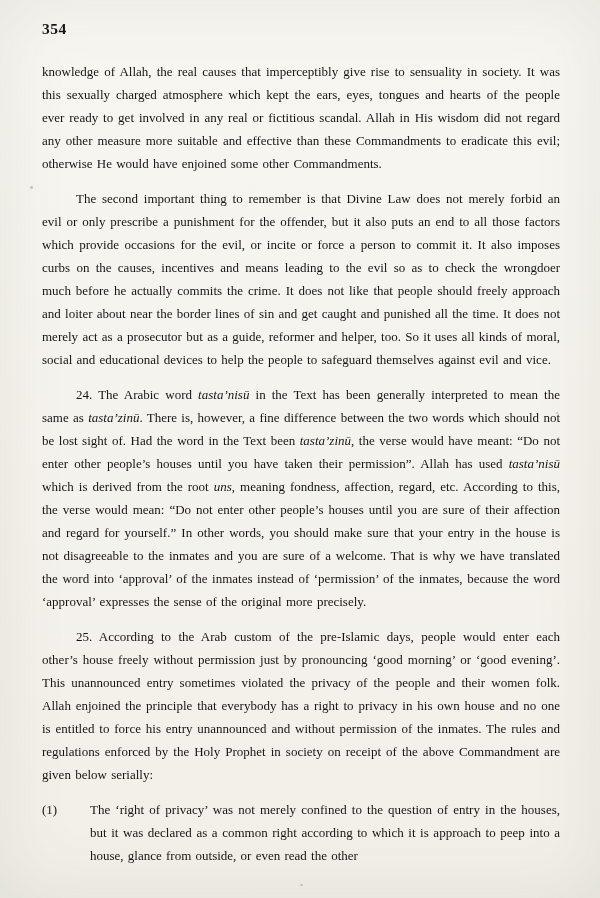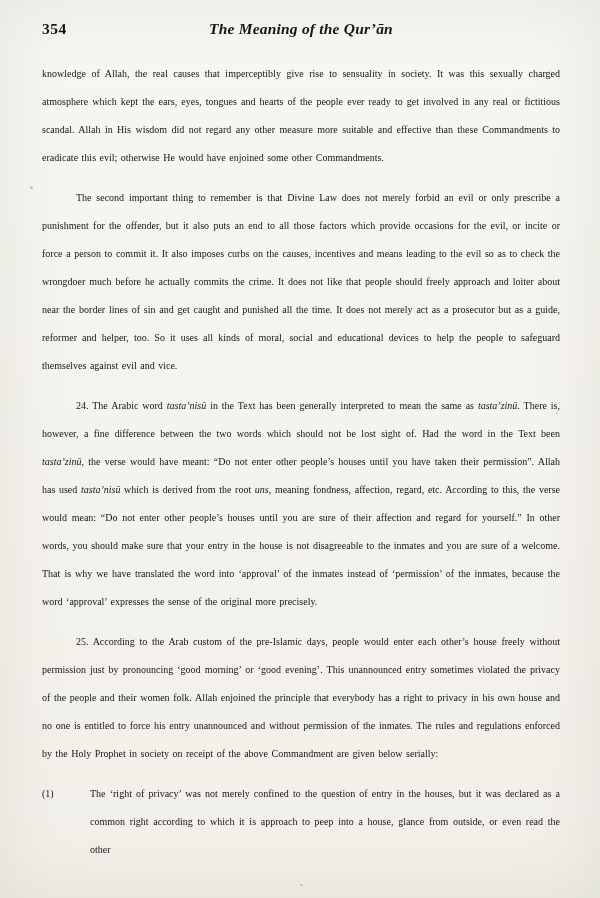--- a/index.html
+++ b/index.html
@@ -34,22 +34,22 @@
   }
   .running-title {
     display: block;
     text-align: center;
     font-style: italic;
     font-weight: 600;
     font-size: 15.5px;
     letter-spacing: 0.2px;
   }
   .body {
-    font-size: 10px;
-    line-height: 28px;
+    font-size: 13px;
+    line-height: 23px;
     word-spacing: 1px;
   }
   .para {
     margin: 0 0 12px 0;
     text-align: justify;
   }
   .para.indent {
     text-indent: 34px;
   }
   .para.list {
@@ -71,21 +71,20 @@
     border-radius: 50%;
     background: rgba(60,55,45,0.25);
   }
 </style>
 </head>
 <body>
 
 <div class="page">
   <div class="header">
     <span class="pageno">354</span>
-    <span class="running-title">The Meaning of the Qur’ān</span>
   </div>
   <div class="body">
       <div class="para flush"><span>knowledge of Allah, the real causes that imperceptibly give rise to sensuality in society. It was this sexually charged atmosphere which kept the ears, eyes, tongues and hearts of the people ever ready to get involved in any real or fictitious scandal. Allah in His wisdom did not regard any other measure more suitable and effective than these Commandments to eradicate this evil; otherwise He would have enjoined some other Commandments.</span></div>
       <div class="para indent"><span>The second important thing to remember is that Divine Law does not merely forbid an evil or only prescribe a punishment for the offender, but it also puts an end to all those factors which provide occasions for the evil, or incite or force a person to commit it. It also imposes curbs on the causes, incentives and means leading to the evil so as to check the wrongdoer much before he actually commits the crime. It does not like that people should freely approach and loiter about near the border lines of sin and get caught and punished all the time. It does not merely act as a prosecutor but as a guide, reformer and helper, too. So it uses all kinds of moral, social and educational devices to help the people to safeguard themselves against evil and vice.</span></div>
       <div class="para indent"><span>24. The Arabic word </span><i>tasta’nisū</i><span> in the Text has been generally interpreted to mean the same as </span><i>tasta’zinū</i><span>. There is, however, a fine difference between the two words which should not be lost sight of. Had the word in the Text been </span><i>tasta’zinū</i><span>, the verse would have meant: “Do not enter other people’s houses until you have taken their permission”. Allah has used </span><i>tasta’nisū</i><span> which is derived from the root </span><i>uns</i><span>, meaning fondness, affection, regard, etc. According to this, the verse would mean: “Do not enter other people’s houses until you are sure of their affection and regard for yourself.” In other words, you should make sure that your entry in the house is not disagreeable to the inmates and you are sure of a welcome. That is why we have translated the word into ‘approval’ of the inmates instead of ‘permission’ of the inmates, because the word ‘approval’ expresses the sense of the original more precisely.</span></div>
       <div class="para indent"><span>25. According to the Arab custom of the pre-Islamic days, people would enter each other’s house freely without permission just by pronouncing ‘good morning’ or ‘good evening’. This unannounced entry sometimes violated the privacy of the people and their women folk. Allah enjoined the principle that everybody has a right to privacy in his own house and no one is entitled to force his entry unannounced and without permission of the inmates. The rules and regulations enforced by the Holy Prophet in society on receipt of the above Commandment are given below serially:</span></div>
       <div class="para list">
         <span class="list-label">(1)</span>
         <div class="list-body"><span>The ‘right of privacy’ was not merely confined to the question of entry in the houses, but it was declared as a common right according to which it is approach to peep into a house, glance from outside, or even read the other</span></div>
       </div>

